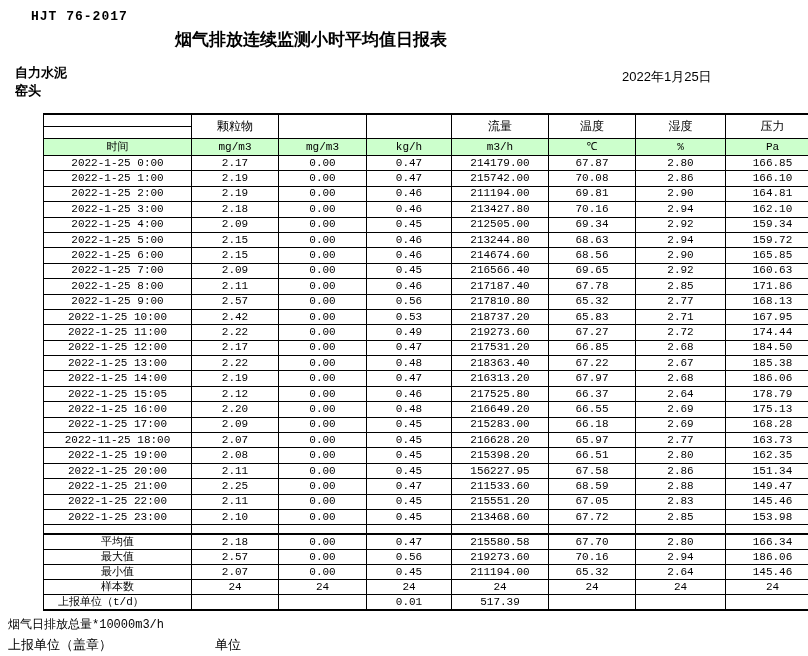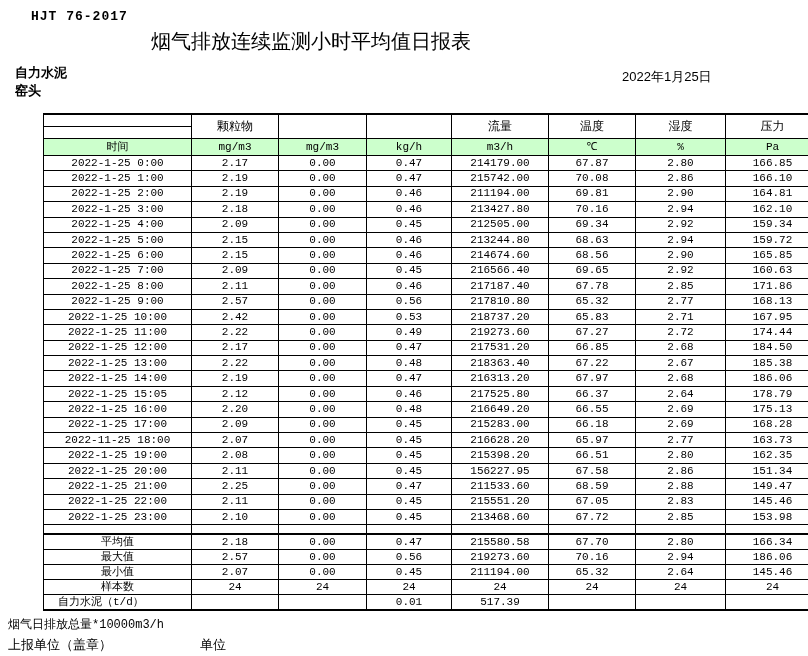--- a/index.html
+++ b/index.html
@@ -3,21 +3,21 @@
 <meta charset="utf-8">
 <style>
   html,body{margin:0;padding:0;}
   body{
     width:808px;height:656px;position:relative;overflow:hidden;
     background:#ffffff;color:#000;
     font-family:"Liberation Sans", sans-serif;
   }
   .abs{position:absolute;white-space:nowrap;}
   .doc-code{left:15px;top:9px;font-family:"Liberation Mono",monospace;font-size:13px;font-weight:bold;letter-spacing:1px;margin-left:16px;}
-  .title{left:150px;top:28px;width:322px;text-align:center;font-size:20px;font-weight:normal;}
+  .title{left:150px;top:28px;width:322px;text-align:center;font-size:17px;font-weight:bold;}
   .company{left:15px;top:64px;font-size:13px;font-weight:bold;}
   .station{left:15px;top:82px;font-size:13px;font-weight:bold;}
   .rdate{left:622px;top:68px;font-size:13px;}
 
   table.report{
     position:absolute;left:15px;top:113px;width:776px;
     border-collapse:collapse;table-layout:fixed;margin-left:28px;
   }
   table.report td{
     border:1px solid #000;
@@ -33,21 +33,21 @@
   tr.unit-row td{background:var(--green,#ccffcc);height:16px;text-align:center;}
   tr.data-row td{height:14.4px;}
   tr.sep-row td{height:8px;border-bottom:2px solid #000;}
   tr.summary-row td{height:14px;}
   tr.total-row td{border-bottom:2px solid #000;}
   tr.total-row td.cjk{text-align:left;padding-left:14px;}
 
   .footer-note{left:8px;top:616px;font-size:13px;}
   .footer-note .mono{font-family:"Liberation Mono",monospace;font-size:12px;}
   .stamp{left:8px;top:636px;font-size:13px;}
-  .unitlbl{left:200px;top:636px;font-size:13px;}
+  .unitlbl{left:215px;top:636px;font-size:13px;}
 </style>
 </head>
 <body>
 
 <div class="abs doc-code">HJT  76-2017</div>
 <div class="abs title">烟气排放连续监测小时平均值日报表</div>
 <div class="abs company">自力水泥</div>
 <div class="abs station">窑头</div>
 <div class="abs rdate">2022年1月25日</div>
 
@@ -372,21 +372,21 @@
         <td class="cjk">样本数</td>
         <td>24</td>
         <td>24</td>
         <td>24</td>
         <td>24</td>
         <td>24</td>
         <td>24</td>
         <td>24</td>
       </tr>
       <tr class="summary-row total-row">
-        <td class="cjk">自力水泥（t/d）</td>
+        <td class="cjk">上报单位（t/d）</td>
         <td></td>
         <td></td>
         <td>0.01</td>
         <td>517.39</td>
         <td></td>
         <td></td>
         <td></td>
       </tr>
     </tbody>
 </table>

